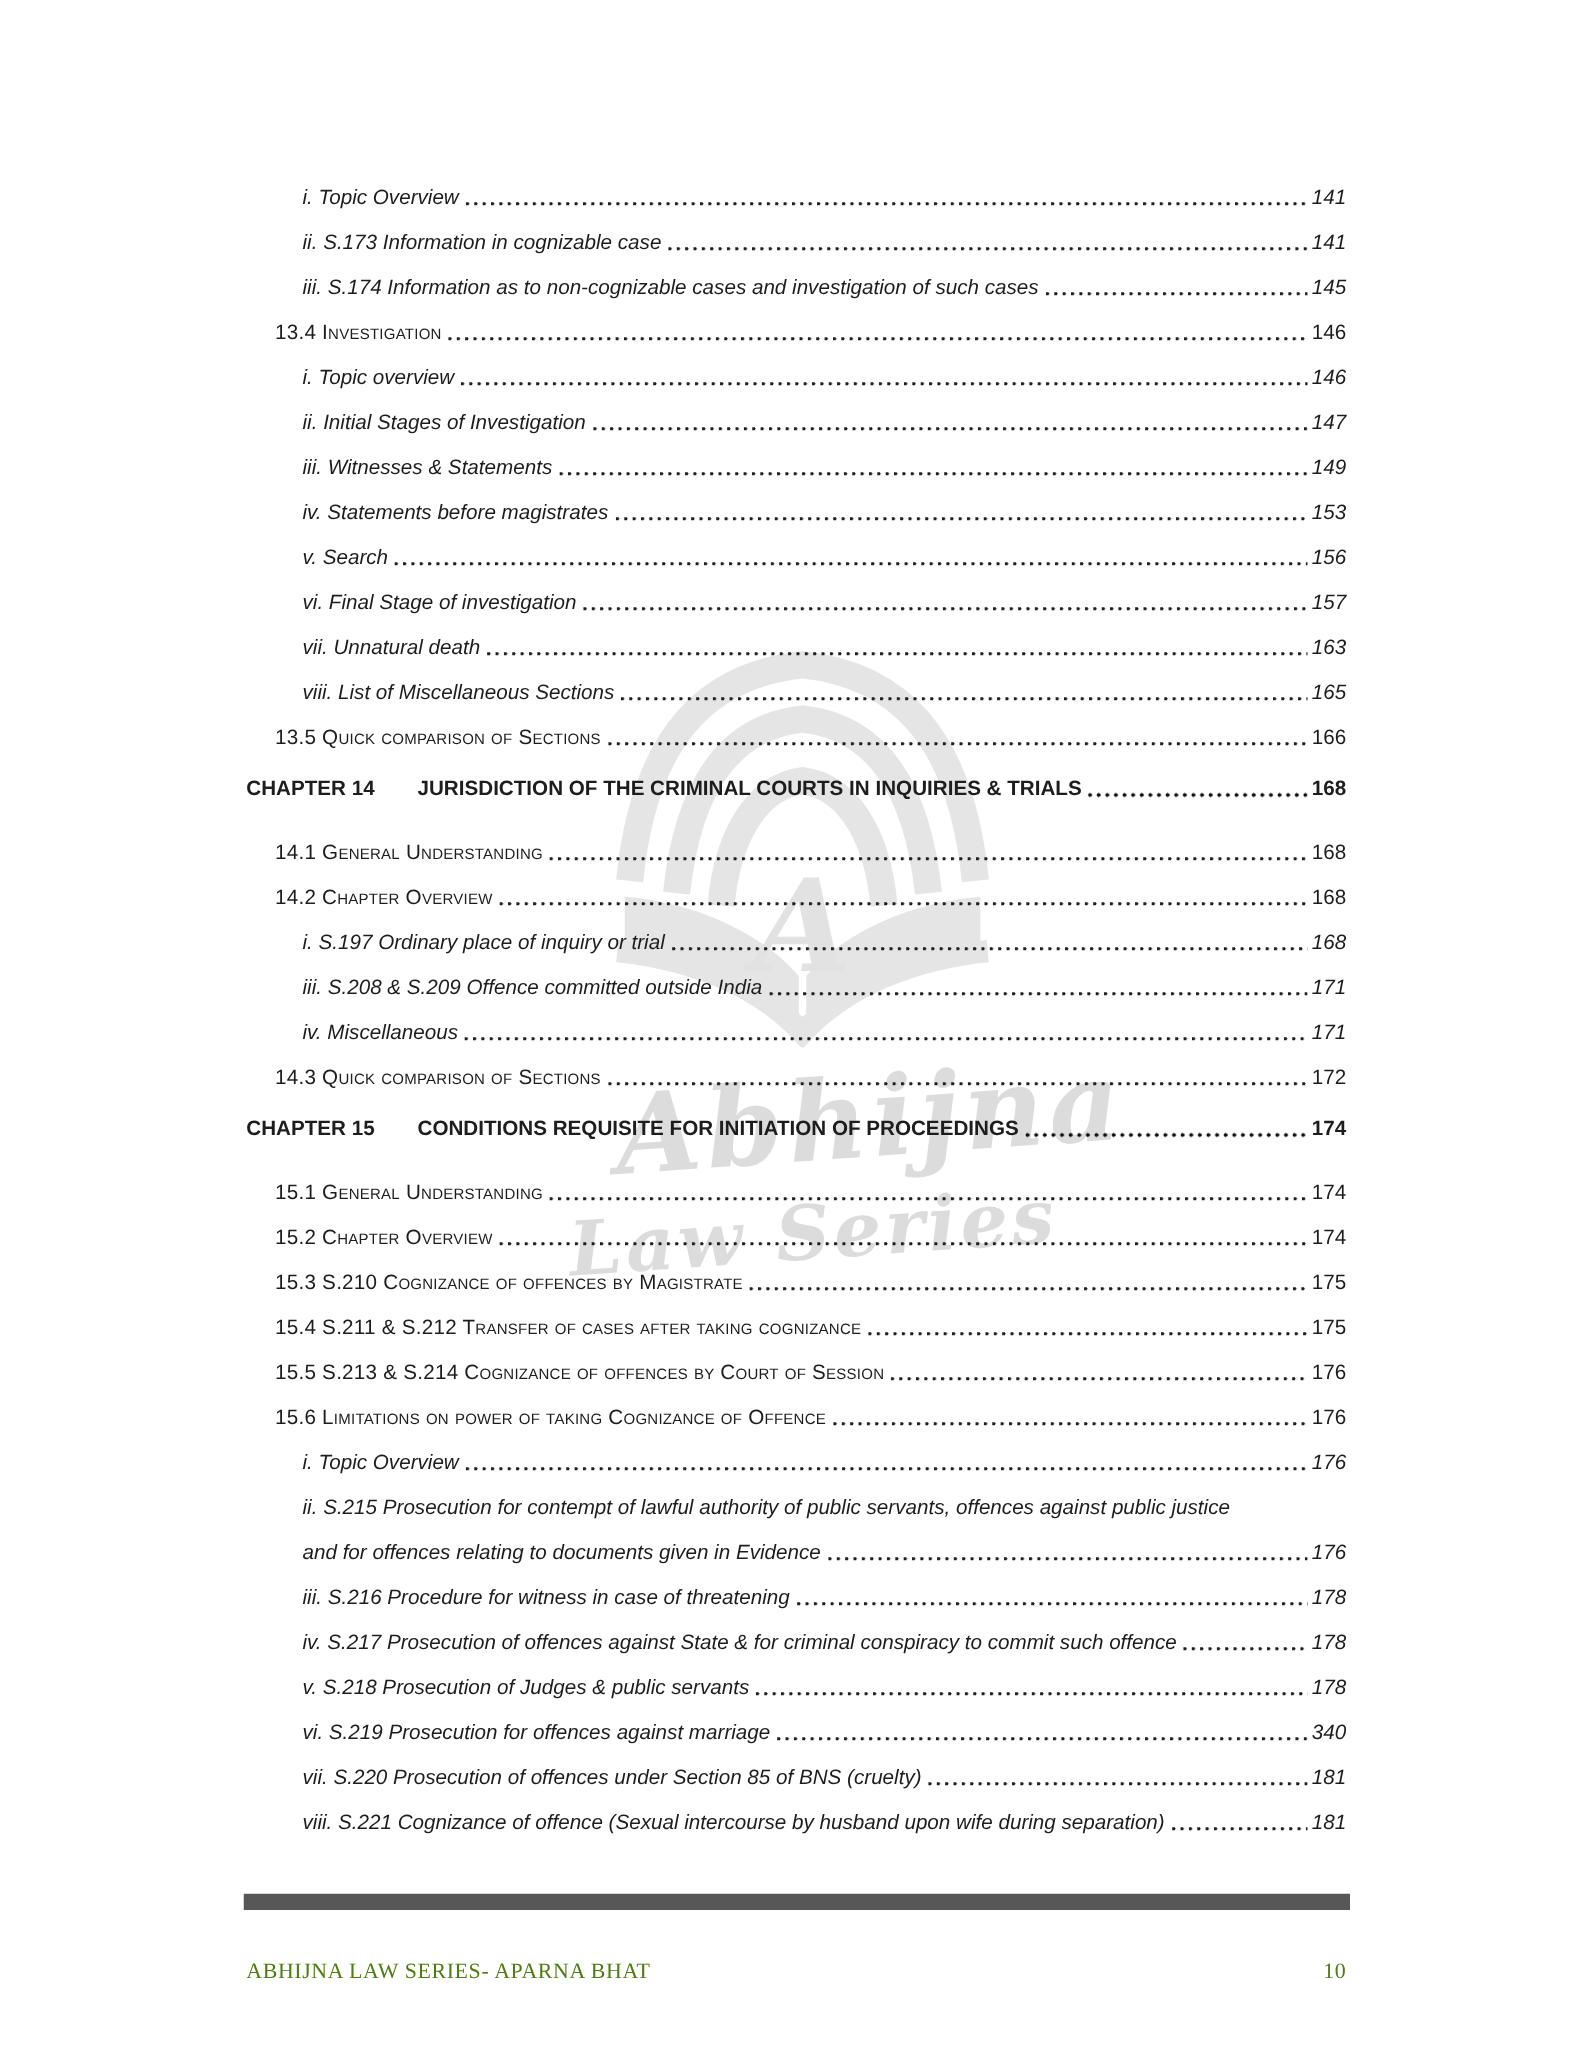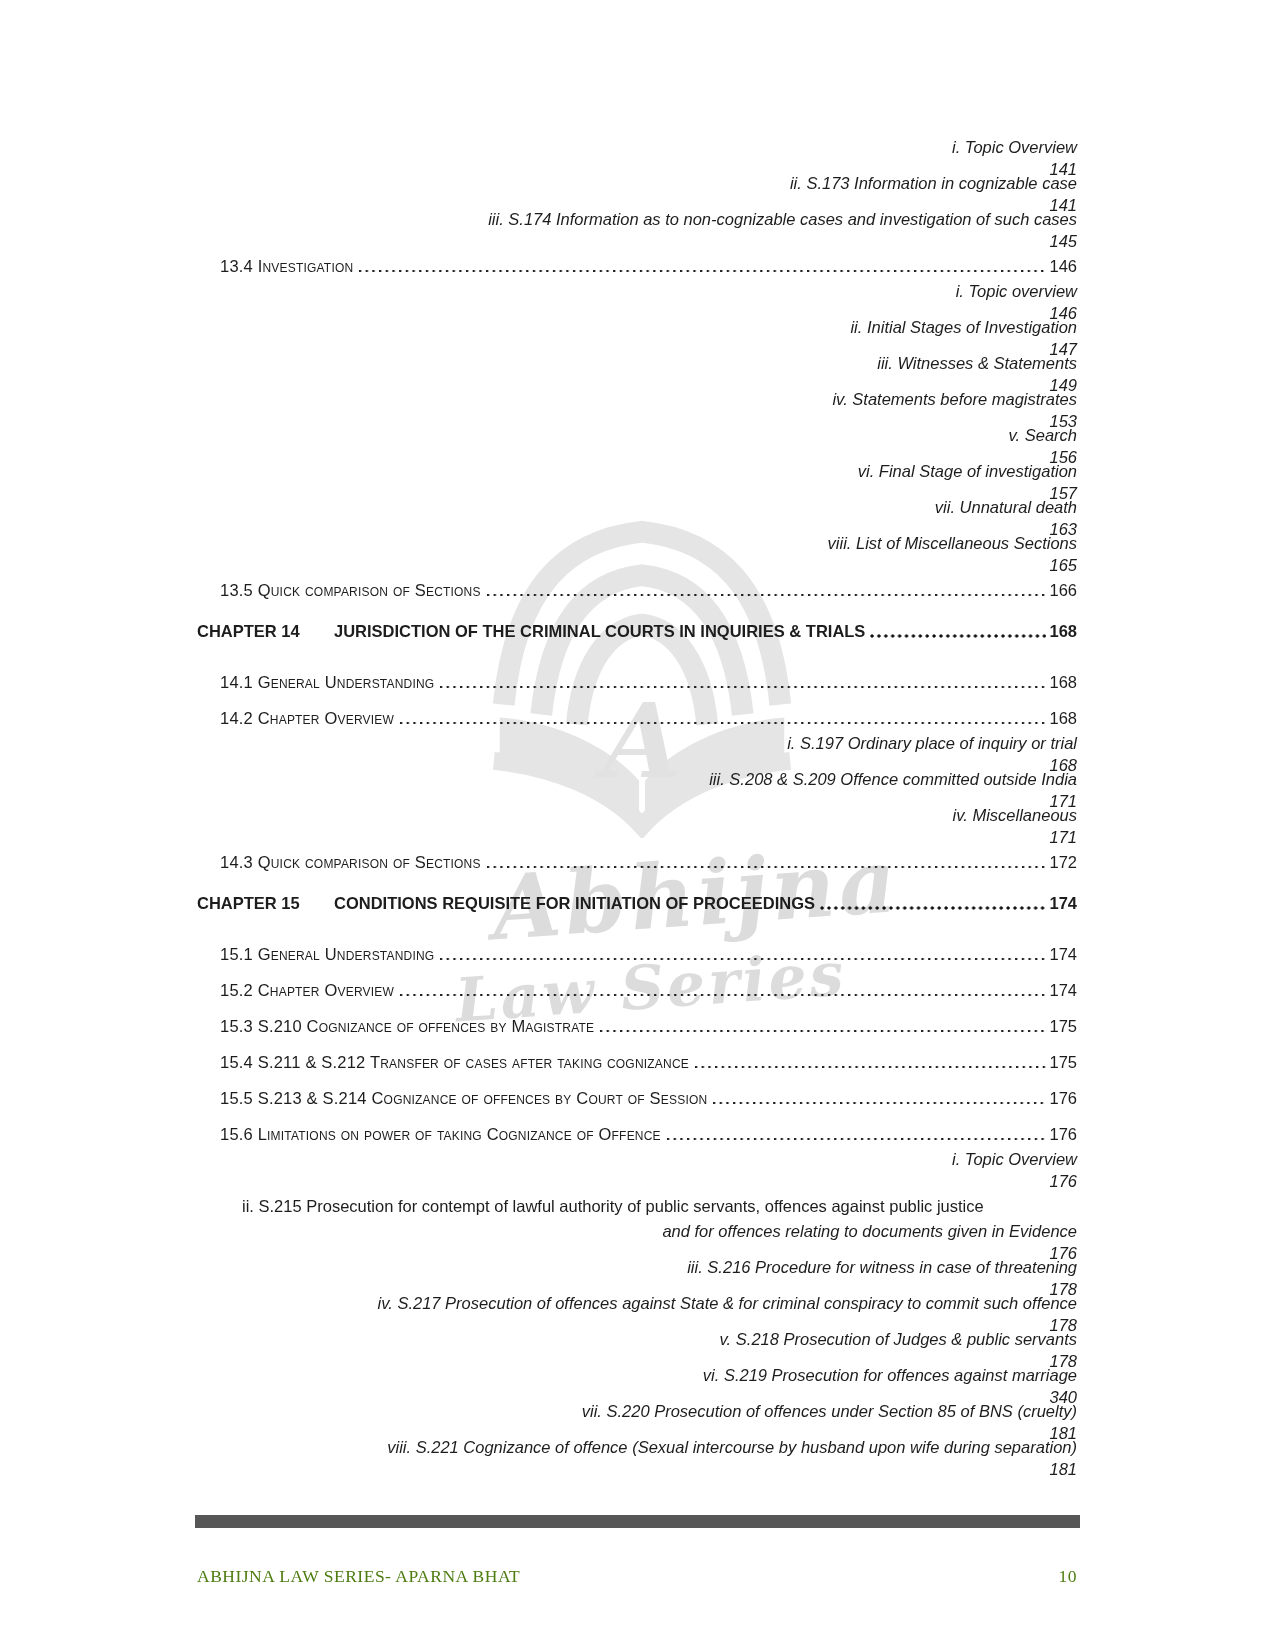--- a/index.html
+++ b/index.html
@@ -18,29 +18,29 @@
 
   
   .toc{position:absolute;left:197px;top:138px;width:880px;z-index:1;font-size:16.5px;}
   .row{height:36px;display:flex;align-items:flex-end;padding-bottom:6px;box-sizing:border-box;}
   .row .label{white-space:nowrap;}
   .leader{flex:1 1 auto;min-width:10px;height:4px;margin:0 3px 3px 5px;
       background-image:radial-gradient(circle at 2px 2px,#1f1f1f 1.25px,transparent 1.55px);
       background-size:6.7px 4px;background-repeat:repeat-x;background-position:left bottom;}
   .pg{white-space:nowrap;}
 
-  .sub{padding-left:45px;font-style:italic;flex-direction:column;}
+  .sub{padding-left:45px;font-style:italic;}
   .sub .pg{font-style:italic;}
   .section{padding-left:23px;}
   .section .label{font-variant:small-caps;letter-spacing:0.2px;}
   .chapter{font-weight:bold;margin-top:5px;margin-bottom:15px;}
   .chapter .ch-num{display:inline-block;width:137px;white-space:nowrap;}
   .chapter .leader{background-image:radial-gradient(circle at 2px 2px,#111 1.45px,transparent 1.75px);
       background-size:6.9px 4px;}
-  .wrapfirst{padding-left:45px;}
+  .wrapfirst{padding-left:45px;font-style:italic;}
 
   
   .footer-bar{position:absolute;left:195px;top:1515px;width:885px;height:13px;
       background:#575757;z-index:1;}
   .footer{position:absolute;left:197px;top:1566px;width:880px;z-index:1;
       display:flex;justify-content:space-between;align-items:baseline;
       font-family:"Liberation Serif","DejaVu Serif",serif;font-size:17.5px;color:#4d7c0f;
       letter-spacing:0.5px;}
 </style>
 </head>

